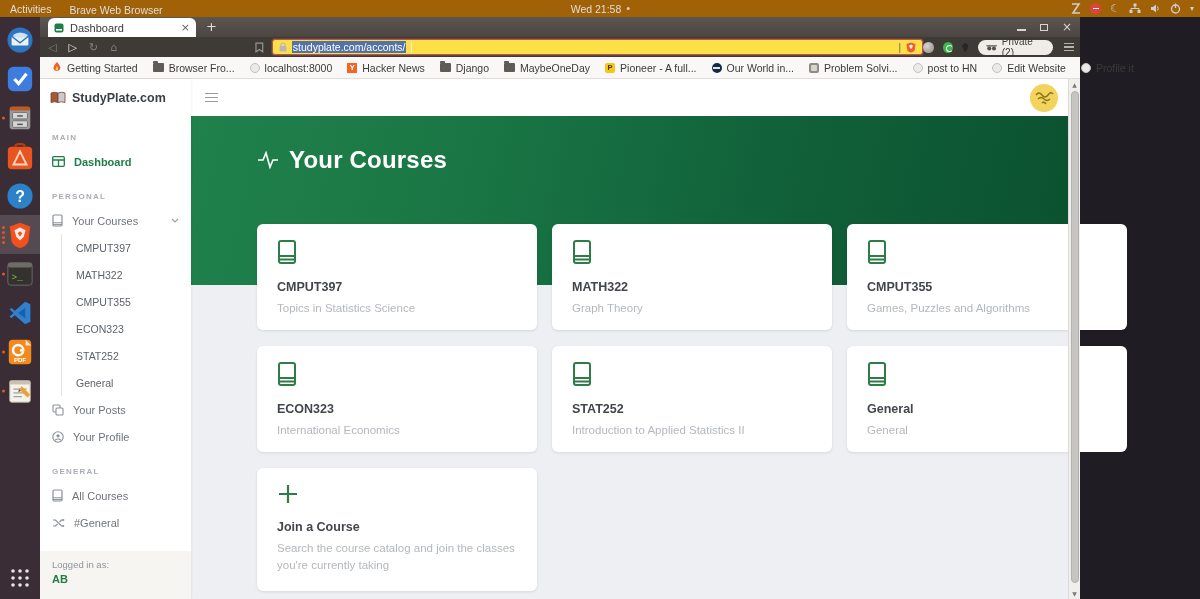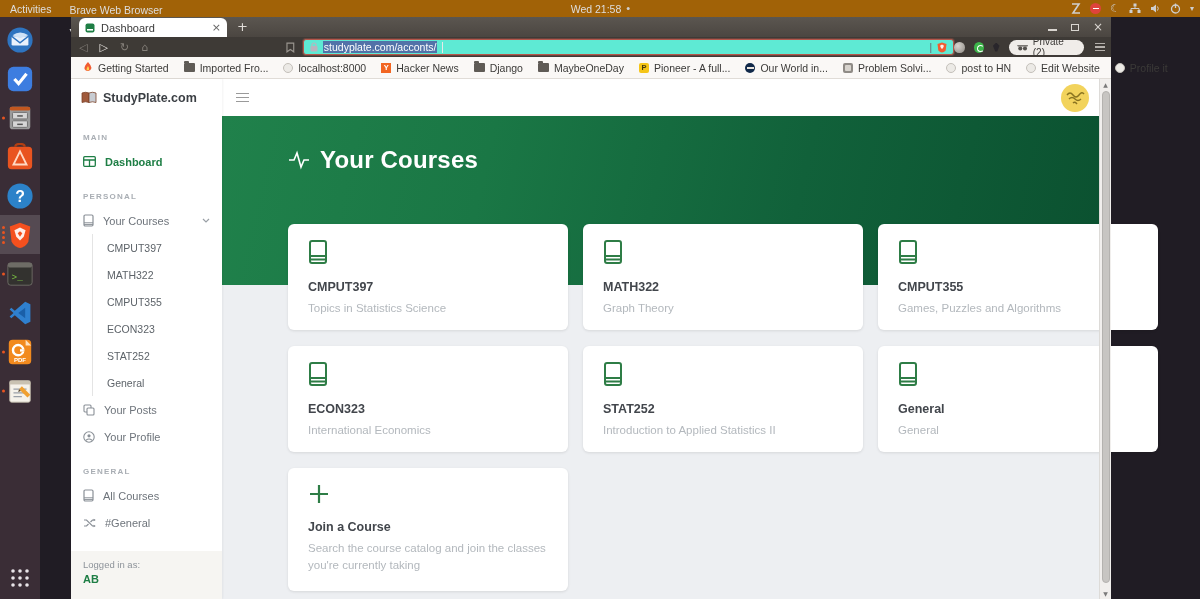--- a/index.html
+++ b/index.html
@@ -20,37 +20,37 @@
   
   .dock { position:absolute; top:17px; left:0; width:40px; height:582px; background:#3a2d36; padding-top:3px; }
   .dock-item { position:relative; width:40px; height:39px; display:flex; align-items:center; justify-content:center; }
   .dock-item.active { background:rgba(255,255,255,.14); }
   .rdot { position:absolute; left:2px; top:50%; transform:translateY(-50%); width:3px; height:3px; border-radius:50%; background:#e95420; }
   .rdots { position:absolute; left:2px; top:50%; transform:translateY(-50%); display:flex; flex-direction:column; gap:2px; }
   .rdots i { width:3px; height:3px; border-radius:50%; background:#e95420; }
   .dock-bottom { position:absolute; bottom:2px; left:0; width:40px; height:39px; display:flex; align-items:center; justify-content:center; }
 
   
-  .window { position:absolute; left:40px; top:17px; width:1040px; height:582px; display:flex; flex-direction:column;margin-left:31px; }
+  .window { position:absolute; left:40px; top:17px; width:1040px; height:582px; display:flex; flex-direction:column; }
   .tabbar { height:20px; background:linear-gradient(#5b5650,#4b4641); display:flex; align-items:flex-end; position:relative; }
   .tab { margin-left:8px; width:148px; height:19px; background:#fff; border-radius:6px 6px 0 0; display:flex; align-items:center; padding:0 6px; gap:6px; }
   .tab-title { flex:1; font-size:11px; color:#3a3a3a; white-space:nowrap; overflow:hidden; }
   .tab-close { color:#666; font-size:11px; line-height:1; }
   .newtab { color:#e0dcd8; font-size:13px; margin-left:10px; margin-bottom:3px; }
   .winctl { position:absolute; right:8px; top:4px; display:flex; align-items:center; gap:14px; color:#d9d5d0; }
   .wc-min { width:9px; height:1.5px; background:#d9d5d0; margin-top:6px; }
   .wc-max { width:8px; height:7px; border:1.2px solid #d9d5d0; }
   .wc-close { font-size:12px; line-height:1; }
 
   .toolbar { height:20px; background:#3e3a36; display:flex; align-items:center; padding:0 6px 0 8px; }
   .navbtns { display:flex; align-items:center; gap:12px; font-size:11px; }
   .nav-dis { color:#847f79; }
   .nav-en { color:#ece8e4; }
   .readlist { margin-left:138px; }
-  .urlbar { margin-left:8px; width:674px; height:16px; background:#5eead4; border:1px solid #b5574b; box-shadow:0 0 0 1px rgba(181,87,75,.35); border-radius:3px; display:flex; align-items:center; padding:0 6px; gap:5px; }
+  .urlbar { margin-left:8px; width:674px; height:16px; background:#fde047; border:1px solid #b5574b; box-shadow:0 0 0 1px rgba(181,87,75,.35); border-radius:3px; display:flex; align-items:center; padding:0 6px; gap:5px; }
   .urltext { font-size:10.5px; color:#fff; background:#5272a8; padding:0 1px; white-space:nowrap; }
   .caret { width:1px; height:11px; background:#e8e8e8; }
   .urlsep { color:#6a6470; font-size:10px; margin-left:auto; }
   .extgroup { margin-left:auto; display:flex; align-items:center; gap:9px; }
   .ext-swirl { width:11px; height:11px; border-radius:50%; background:radial-gradient(circle at 35% 35%, #d8d4cf, #8d8983); }
   .ext-green { width:11px; height:11px; border-radius:50%; background:#3db54a; position:relative; }
   .ext-green::after { content:""; position:absolute; left:3px; top:3px; width:5px; height:5px; border-radius:50%; border:1.4px solid #fff; border-right-color:transparent; }
   .ext-pin { width:7px; height:9px; background:#29262b; clip-path:polygon(50% 0,100% 35%,65% 100%,35% 100%,0 35%); }
   .private-pill { height:15px; border-radius:8px; background:#f0ede9; display:flex; align-items:center; gap:5px; padding:0 8px; font-size:10px; color:#3c3a37; }
   .burger { display:flex; flex-direction:column; gap:2px; margin-left:2px; }
@@ -317,21 +317,21 @@
     <div class="bookmarks">
       <div class="bm">
         <svg width="10" height="11" viewBox="0 0 10 11">
             <path d="M5 0 Q8 3 8.5 6 A3.8 3.8 0 0 1 1.5 7 Q1 4 5 0 Z" fill="#f25c31"></path>
             <path d="M5 4 Q6.5 6 6 8 A1.8 1.8 0 0 1 3.5 7.5 Q3.5 6 5 4 Z" fill="#ffd24d"></path>
           </svg>
         <span>Getting Started</span>
       </div>
       <div class="bm">
         <span class="bm-folder"></span>
-        <span>Imported Fro...</span>
+        <span>Browser Fro...</span>
       </div>
       <div class="bm">
         <span class="bm-globe"></span>
         <span>localhost:8000</span>
       </div>
       <div class="bm">
         <span class="bm-hn">Y</span>
         <span>Hacker News</span>
       </div>
       <div class="bm">

